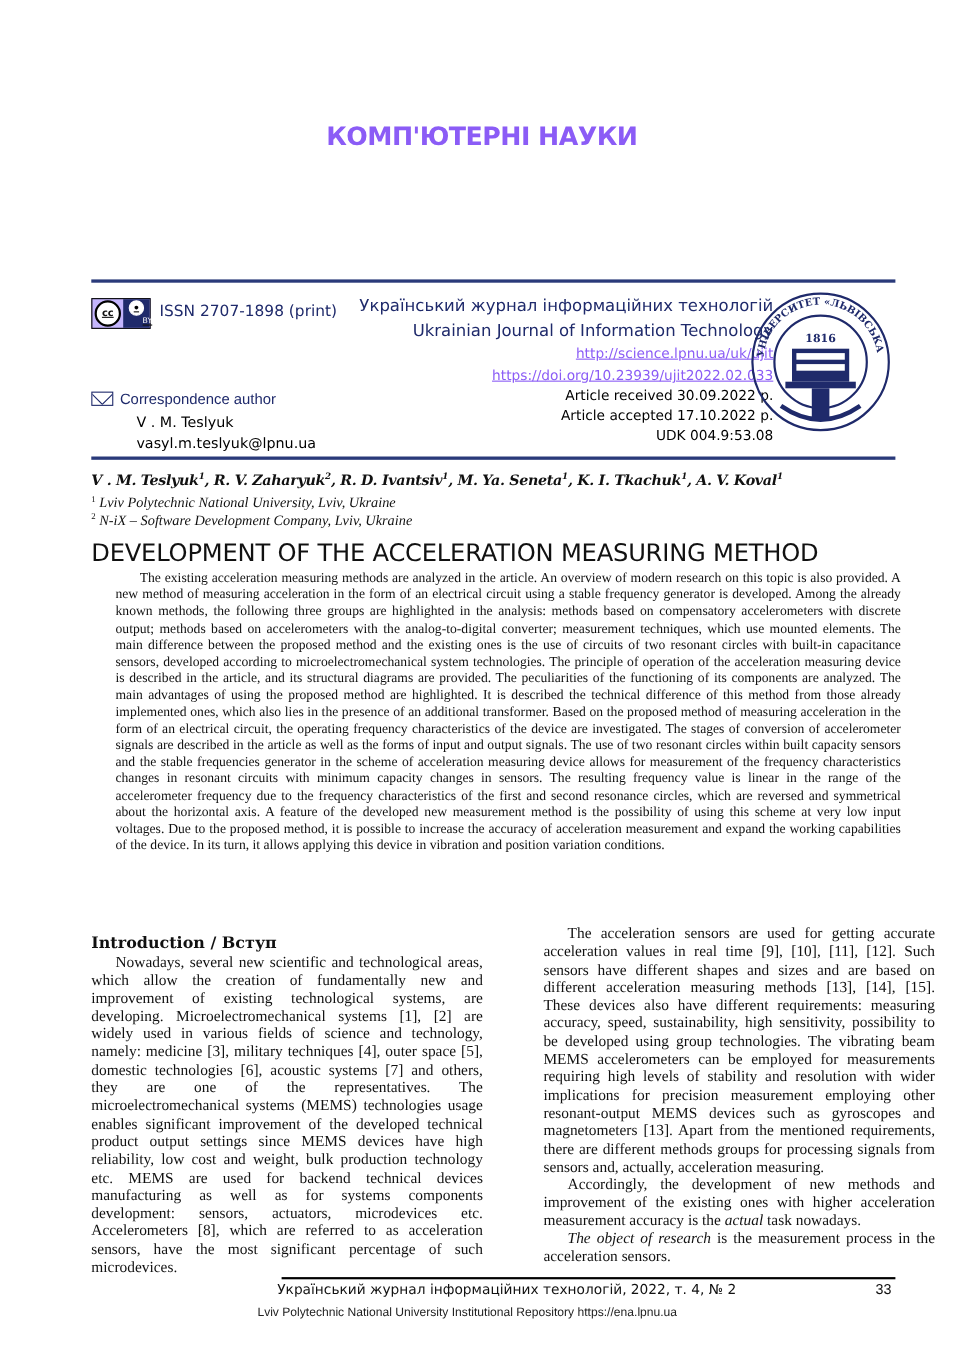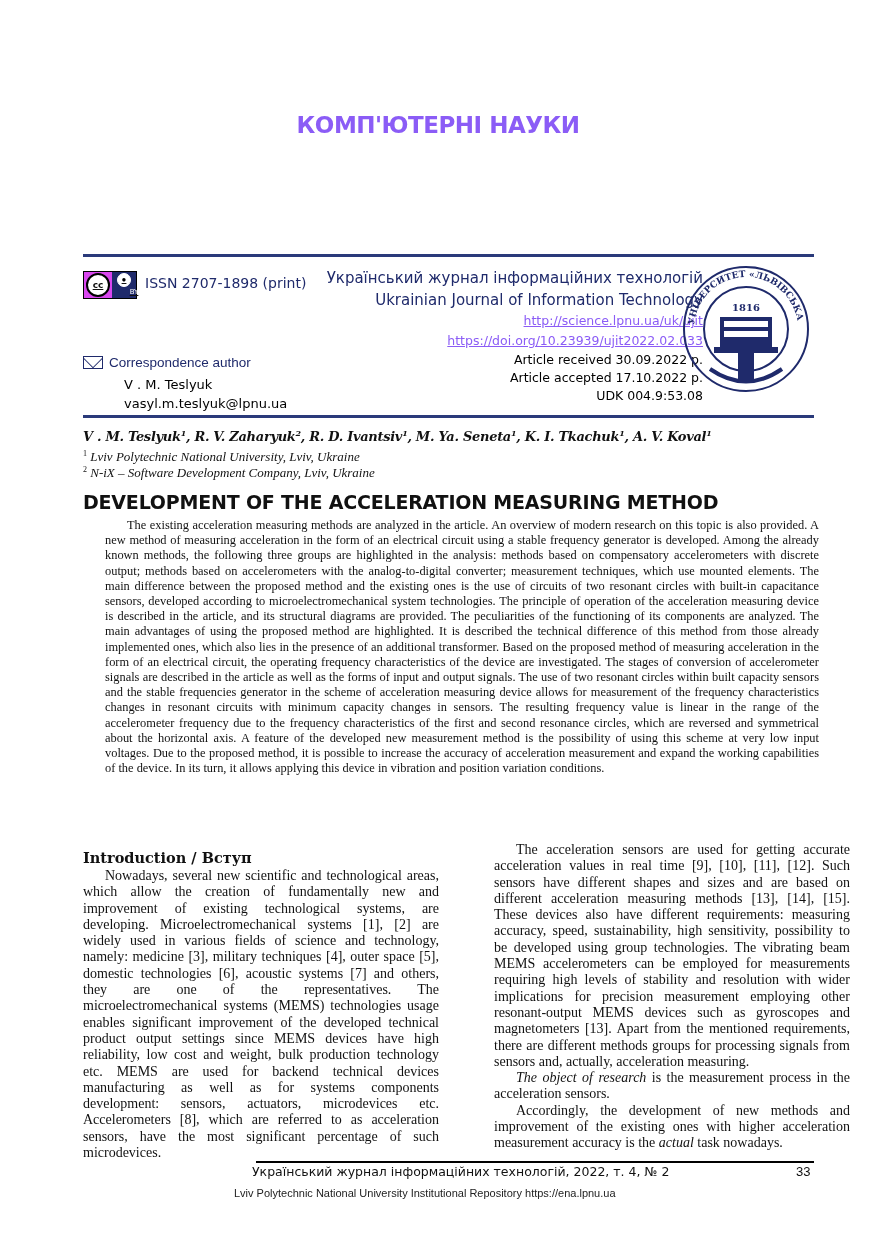--- a/index.html
+++ b/index.html
@@ -9,21 +9,21 @@
   .section-heading {
     position: absolute; left: 0; top: 112px; width: 876px; text-align: center;
     font-family: "DejaVu Sans", sans-serif; font-weight: bold; font-size: 23px; letter-spacing: -0.5px; color: #8b5cf6;
   }
 
   .header-box {
     position: absolute; left: 83px; top: 254px; width: 731px; height: 158px;
     border-top: 3px solid #2a3a7a; border-bottom: 3px solid #2a3a7a;
   }
   .hb-left { position: absolute; left: 0; top: 14px; width: 230px; height: 140px; }
-  .cc-badge { position: absolute; left: 0; top: 0; width: 52px; height: 26px; border: 1px solid #000; background: #d946ef; display: flex; text-decoration: underline; }
+  .cc-badge { position: absolute; left: 0; top: 0; width: 52px; height: 26px; border: 1px solid #000; background: #c4b5fd; display: flex; text-decoration: underline; }
   .cc-circle { width: 20px; height: 20px; border-radius: 50%; border: 2px solid #000; background: #fff; font-family: "DejaVu Sans", sans-serif; font-weight: bold; font-size: 9px; line-height: 20px; text-align: center; margin: 1px 2px; }
   .cc-by { display: flex; flex-direction: column; align-items: center; width: 24px; background: #1f2a6b; color: #fff; }
   .cc-by .p { width: 12px; height: 12px; border-radius: 50%; border: 1px solid #fff; font-size: 8px; line-height: 12px; text-align: center; background: #fff; color: #000; margin-top: 1px; }
   .cc-by .t { font-family: "DejaVu Sans", sans-serif; font-size: 7px; line-height: 10px; padding-left: 20px; }
   .issn { position: absolute; left: 62px; top: 4px; font-family: "DejaVu Sans", sans-serif; font-size: 14px; color: #1f2a6b; white-space: nowrap; }
   .corr { position: absolute; left: 0; top: 84px; font-family: "Liberation Sans", sans-serif; font-size: 13.5px; color: #1f2a6b; white-space: nowrap; display: flex; align-items: center; }
   .envelope { width: 18px; height: 11px; border: 1.3px solid #1f2a6b; position: relative; margin-right: 6px; overflow: hidden; }
   .envelope:before { content: ""; position: absolute; left: 1px; top: -8px; width: 14px; height: 14px; border: 1.3px solid #1f2a6b; transform: rotate(45deg); }
   .corr-name { position: absolute; left: 41px; top: 106px; font-family: "DejaVu Sans", sans-serif; font-size: 13px; color: #000; white-space: nowrap; }
   .corr-email { position: absolute; left: 41px; top: 125px; font-family: "DejaVu Sans", sans-serif; font-size: 13px; color: #000; white-space: nowrap; }
@@ -34,21 +34,21 @@
   .j-link { font-family: "DejaVu Sans", sans-serif; font-size: 12.5px; color: #8b5cf6; text-decoration: underline; line-height: 20px; display: block; white-space: nowrap; }
   .j-meta { font-family: "DejaVu Sans", sans-serif; font-size: 12.5px; color: #000; line-height: 18px; white-space: nowrap; }
 
   .seal { position: absolute; right: 2px; top: 2px; width: 132px; height: 150px; }
 
   .authors { position: absolute; left: 83px; top: 428px; font-family: "DejaVu Serif", serif; font-style: italic; font-weight: bold; font-size: 13px; white-space: nowrap; letter-spacing: -0.3px; }
   .authors sup { font-size: 8px; }
   .aff { position: absolute; left: 83px; font-family: "Liberation Serif", serif; font-style: italic; font-size: 13px; white-space: nowrap; }
   .aff sup { font-style: normal; font-size: 8px; }
 
-  .title { position: absolute; left: 83px; top: 491px; font-family: "DejaVu Sans", sans-serif; font-weight: bold; font-size: 19px; white-space: nowrap; letter-spacing: -0.2px; }
+  .title { position: absolute; left: 83px; top: 491px; font-family: "DejaVu Sans", sans-serif; font-weight: normal; font-size: 22px; white-space: nowrap; letter-spacing: -0.2px; }
 
   .abstract { position: absolute; left: 105px; top: 518px; width: 714px; font-family: "Liberation Serif", serif; font-size: 12.4px; line-height: 15.2px; text-align: justify; }
   .abstract p { margin: 0; text-indent: 22px; }
   .kw-label { font-weight: bold; font-style: italic; }
 
   .col { position: absolute; top: 848px; width: 356px; font-family: "Liberation Serif", serif; font-size: 14px; line-height: 16.3px; text-align: justify; }
   .col p { margin: 0; text-indent: 22px; }
   .col-left { left: 83px; }
   .col-right { left: 458px; margin-left: 36px; }
   .intro-heading { font-family: "DejaVu Serif", serif; font-weight: bold; font-size: 14.5px; line-height: 20px; margin-bottom: 0px; text-indent: 0; }
@@ -128,21 +128,21 @@
     <p>The existing acceleration measuring methods are analyzed in the article. An overview of modern research on this topic is also provided. A new method of measuring acceleration in the form of an electrical circuit using a stable frequency generator is developed. Among the already known methods, the following three groups are highlighted in the analysis: methods based on compensatory accelerometers with discrete output; methods based on accelerometers with the analog-to-digital converter; measurement techniques, which use mounted elements. The main difference between the proposed method and the existing ones is the use of circuits of two resonant circles with built-in capacitance sensors, developed according to microelectromechanical system technologies. The principle of operation of the acceleration measuring device is described in the article, and its structural diagrams are provided. The peculiarities of the functioning of its components are analyzed. The main advantages of using the proposed method are highlighted. It is described the technical difference of this method from those already implemented ones, which also lies in the presence of an additional transformer. Based on the proposed method of measuring acceleration in the form of an electrical circuit, the operating frequency characteristics of the device are investigated. The stages of conversion of accelerometer signals are described in the article as well as the forms of input and output signals. The use of two resonant circles within built capacity sensors and the stable frequencies generator in the scheme of acceleration measuring device allows for measurement of the frequency characteristics changes in resonant circuits with minimum capacity changes in sensors. The resulting frequency value is linear in the range of the accelerometer frequency due to the frequency characteristics of the first and second resonance circles, which are reversed and symmetrical about the horizontal axis. A feature of the developed new measurement method is the possibility of using this scheme at very low input voltages. Due to the proposed method, it is possible to increase the accuracy of acceleration measurement and expand the working capabilities of the device. In its turn, it allows applying this device in vibration and position variation conditions.</p>
   </div>
 
   <div class="col col-left">
     <div class="intro-heading">Introduction / Вступ</div>
     <p>Nowadays, several new scientific and technological areas, which allow the creation of fundamentally new and improvement of existing technological systems, are developing. Microelectromechanical systems [1], [2] are widely used in various fields of science and technology, namely: medicine [3], military techniques [4], outer space [5], domestic technologies [6], acoustic systems [7] and others, they are one of the representatives. The microelectromechanical systems (MEMS) technologies usage enables significant improvement of the developed technical product output settings since MEMS devices have high reliability, low cost and weight, bulk production technology etc. MEMS are used for backend technical devices manufacturing as well as for systems components development: sensors, actuators, microdevices etc. Accelerometers [8], which are referred to as acceleration sensors, have the most significant percentage of such microdevices.</p>
   </div>
 
   <div class="col col-right" style="top:842px;">
     <p>The acceleration sensors are used for getting accurate acceleration values in real time [9], [10], [11], [12]. Such sensors have different shapes and sizes and are based on different acceleration measuring methods [13], [14], [15]. These devices also have different requirements: measuring accuracy, speed, sustainability, high sensitivity, possibility to be developed using group technologies. The vibrating beam MEMS accelerometers can be employed for measurements requiring high levels of stability and resolution with wider implications for precision measurement employing other resonant-output MEMS devices such as gyroscopes and magnetometers [13]. Apart from the mentioned requirements, there are different methods groups for processing signals from sensors and, actually, acceleration measuring.</p>
+    <p><span>Accordingly, the development of new methods and improvement of the existing ones with higher acceleration measurement accuracy is the </span><span class="em">actual</span><span> task nowadays.</span></p>
     <p><span class="em">The object of research</span><span> is the measurement process in the acceleration sensors.</span></p>
-    <p><span>Accordingly, the development of new methods and improvement of the existing ones with higher acceleration measurement accuracy is the </span><span class="em">actual</span><span> task nowadays.</span></p>
   </div>
 
   <div class="footer-line"></div>
   <div class="footer-journal">Український журнал інформаційних технологій, 2022, т. 4, № 2</div>
   <div class="page-num">33</div>
   <div class="repo">Lviv Polytechnic National University Institutional Repository https://ena.lpnu.ua</div>
 </div>
 
 </body></html>

